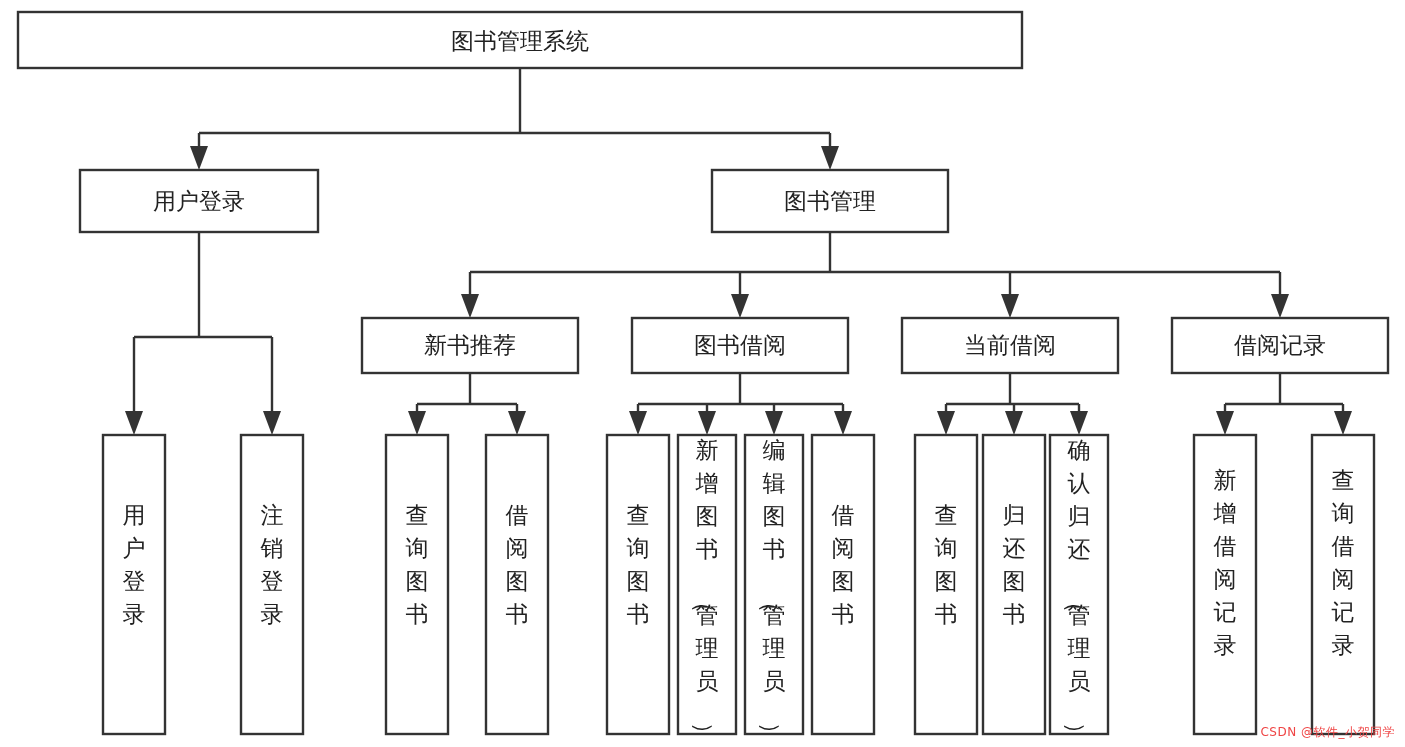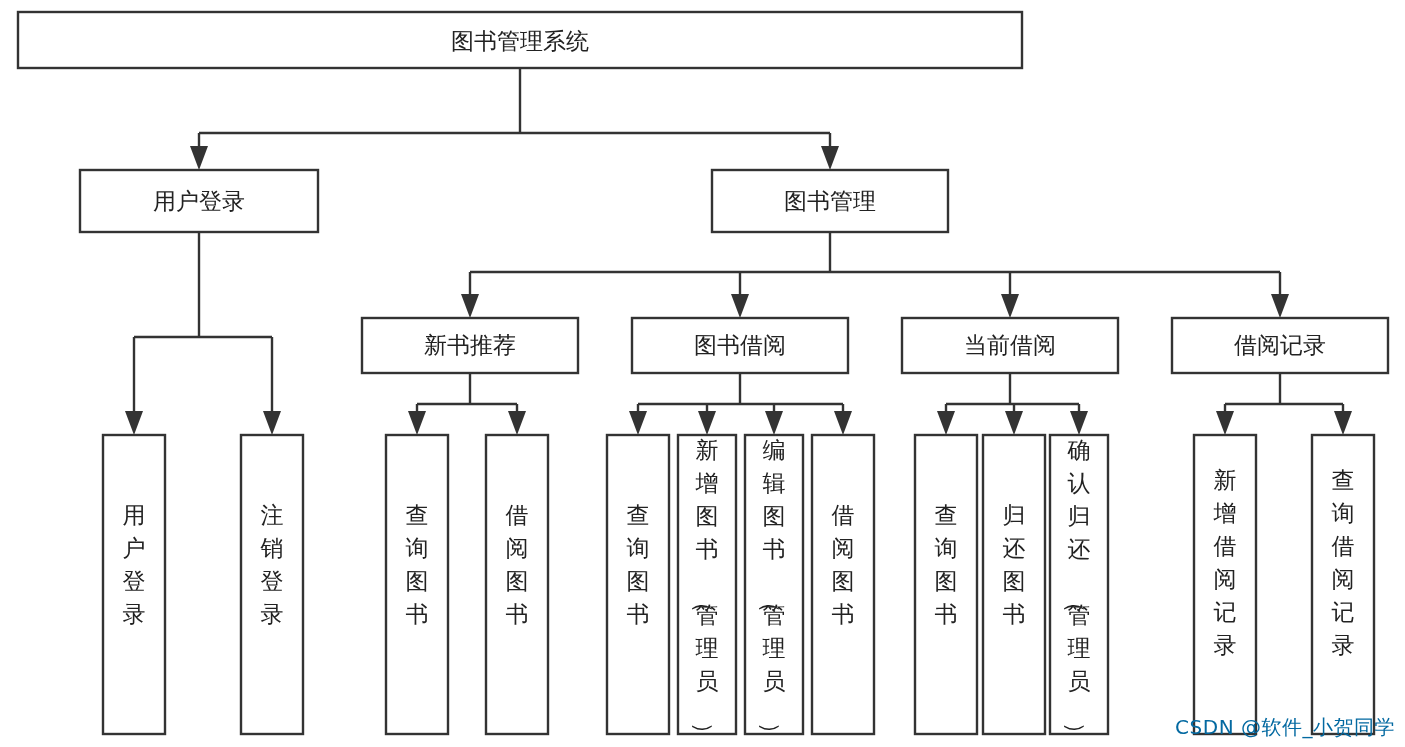--- a/index.html
+++ b/index.html
@@ -54,22 +54,22 @@
   .node-label-vertical {
     fill: #222222;
     font-family: "DejaVu Sans", "Liberation Sans", sans-serif;
     font-size: 23px;
     text-anchor: middle;
   }
   .watermark {
     position: absolute;
     right: 10px;
     bottom: 6px;
-    color: #0369a1;
-    font-size: 20px;
+    color: #ef4444;
+    font-size: 12px;
     font-family: "DejaVu Sans", "Liberation Sans", sans-serif;
     letter-spacing: 0.5px;
     white-space: nowrap;
     user-select: none;
   }
 </style>
 </head>
 <body>
 
 <div id="diagram-root">

